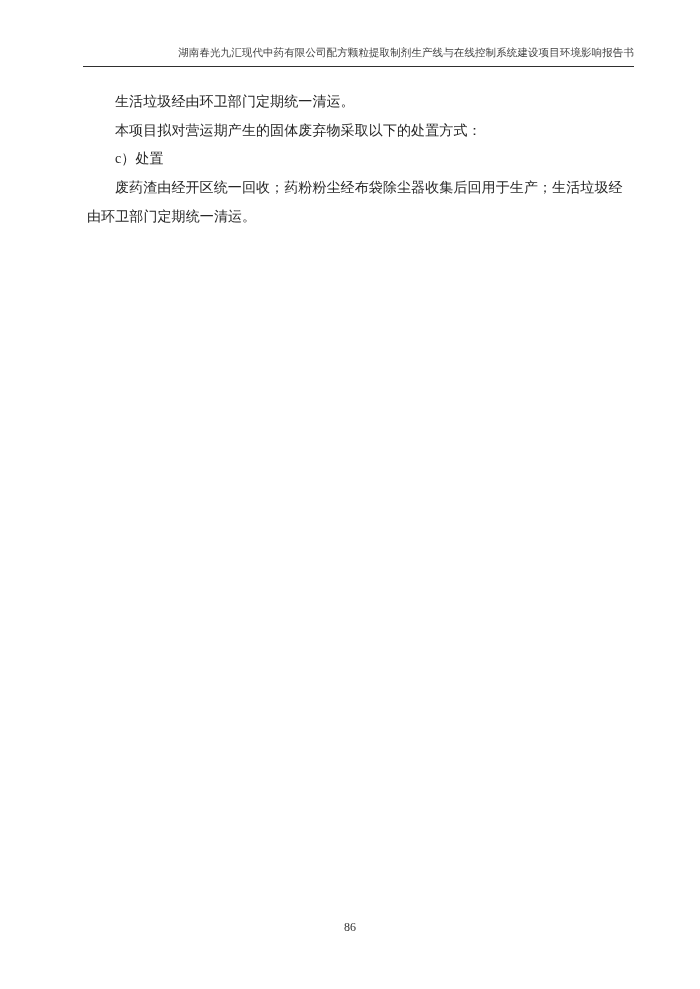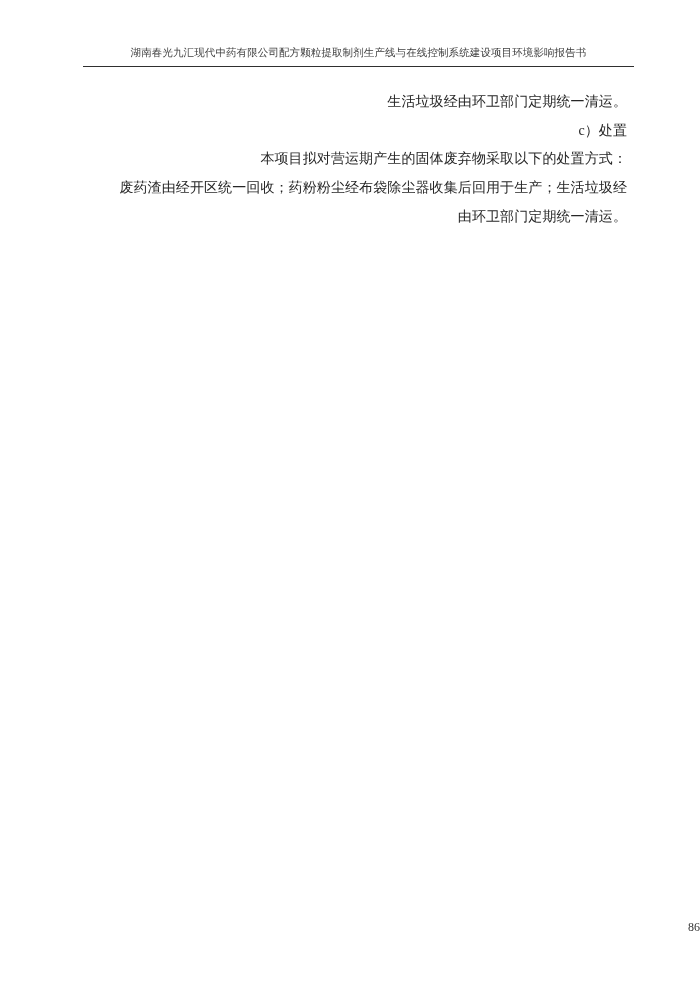--- a/index.html
+++ b/index.html
@@ -14,21 +14,21 @@
     background: #ffffff;
     overflow: hidden;
     font-family: "Liberation Serif", "DejaVu Serif", serif;
     color: #2a2a2a;
   }
   .running-header {
     position: absolute;
     left: 83px;
     right: 66px;
     top: 45px;
-    text-align: center;
+    text-align: right;
     font-size: 10.5px;
     line-height: 15px;
     letter-spacing: 0.1px;
     color: #3f3f3f;
     padding-bottom: 6px;
     border-bottom: 1.5px solid #2f2f2f;
     white-space: nowrap;
   }
   .doc-body {
     position: absolute;
@@ -37,45 +37,45 @@
     width: 540px;
     font-size: 14px;
     line-height: 28.7px;
     letter-spacing: 0.1px;
     color: #262626;
   }
   .doc-body p {
     margin: 0;
     padding: 0;
     text-indent: 2em;
-    text-align: right;
+    text-align: left;
   }
   .page-footer {
     position: absolute;
     left: 0;
     top: 920px;
     width: 100%;
-    text-align: right;
+    text-align: center;
     font-size: 12px;
     color: #333333;
   }
 </style>
 </head>
 <body>
 
 <div class="page">
 
   <div class="running-header">
     <span>湖南春光九汇现代中药有限公司配方颗粒提取制剂生产线与在线控制系统建设项目环境影响报告书</span>
   </div>
 
   <div class="doc-body">
     <p>生活垃圾经由环卫部门定期统一清运。</p>
+    <p>本项目拟对营运期产生的固体废弃物采取以下的处置方式：</p>
     <p>c）处置</p>
-    <p>本项目拟对营运期产生的固体废弃物采取以下的处置方式：</p>
     <p>废药渣由经开区统一回收；药粉粉尘经布袋除尘器收集后回用于生产；生活垃圾经由环卫部门定期统一清运。</p>
   </div>
 
   <div class="page-footer">
     <span>86</span>
   </div>
 
 </div>
 
 </body></html>

